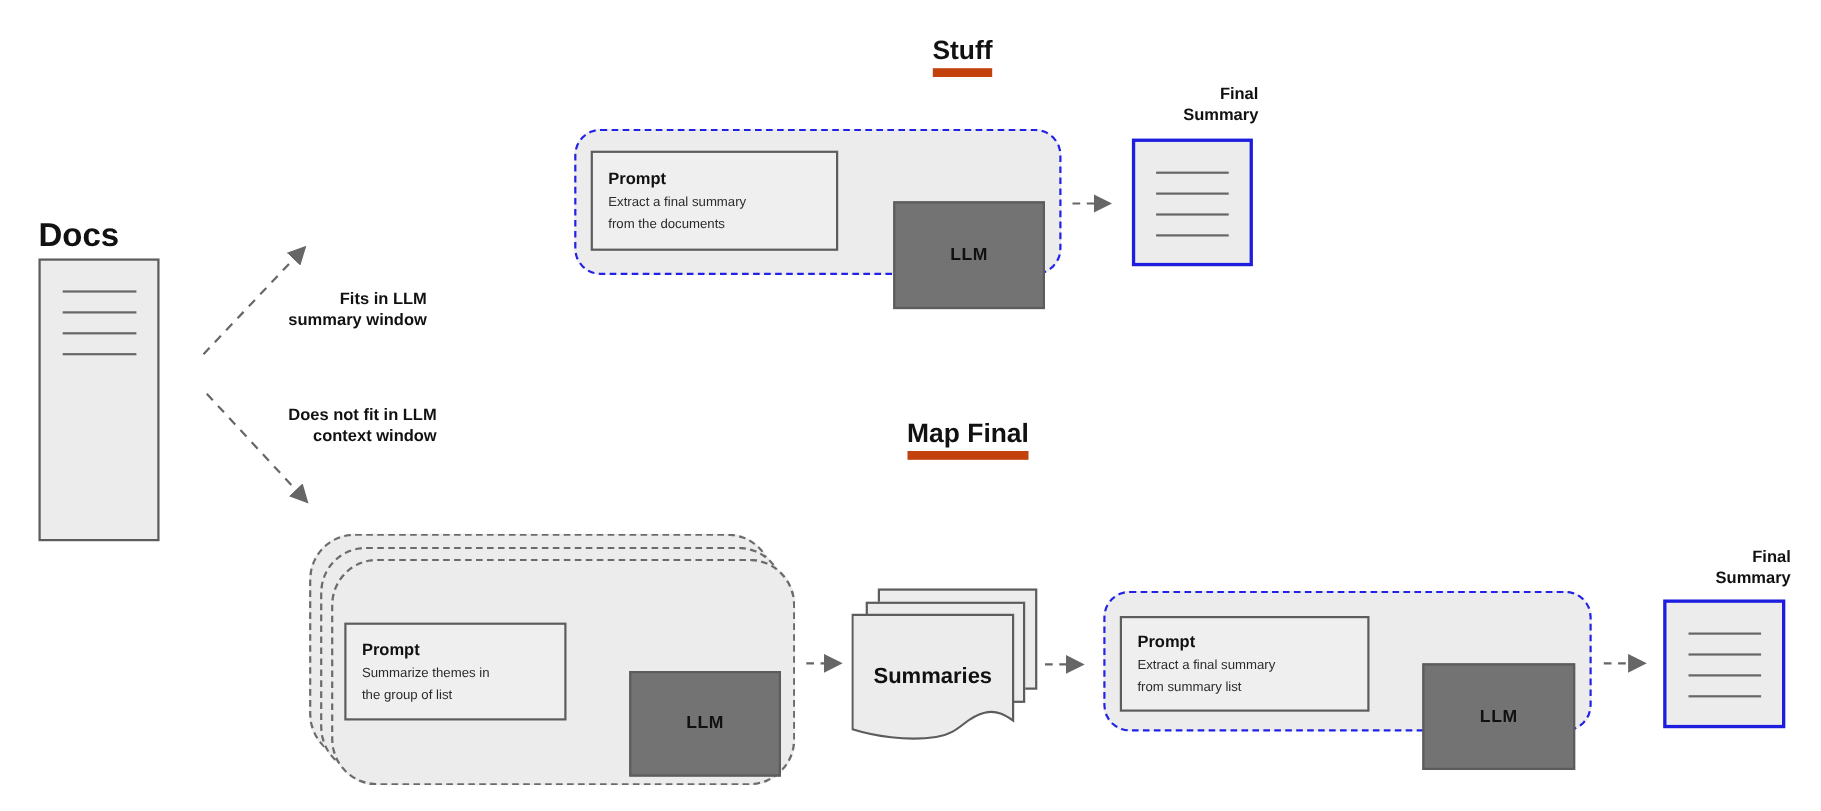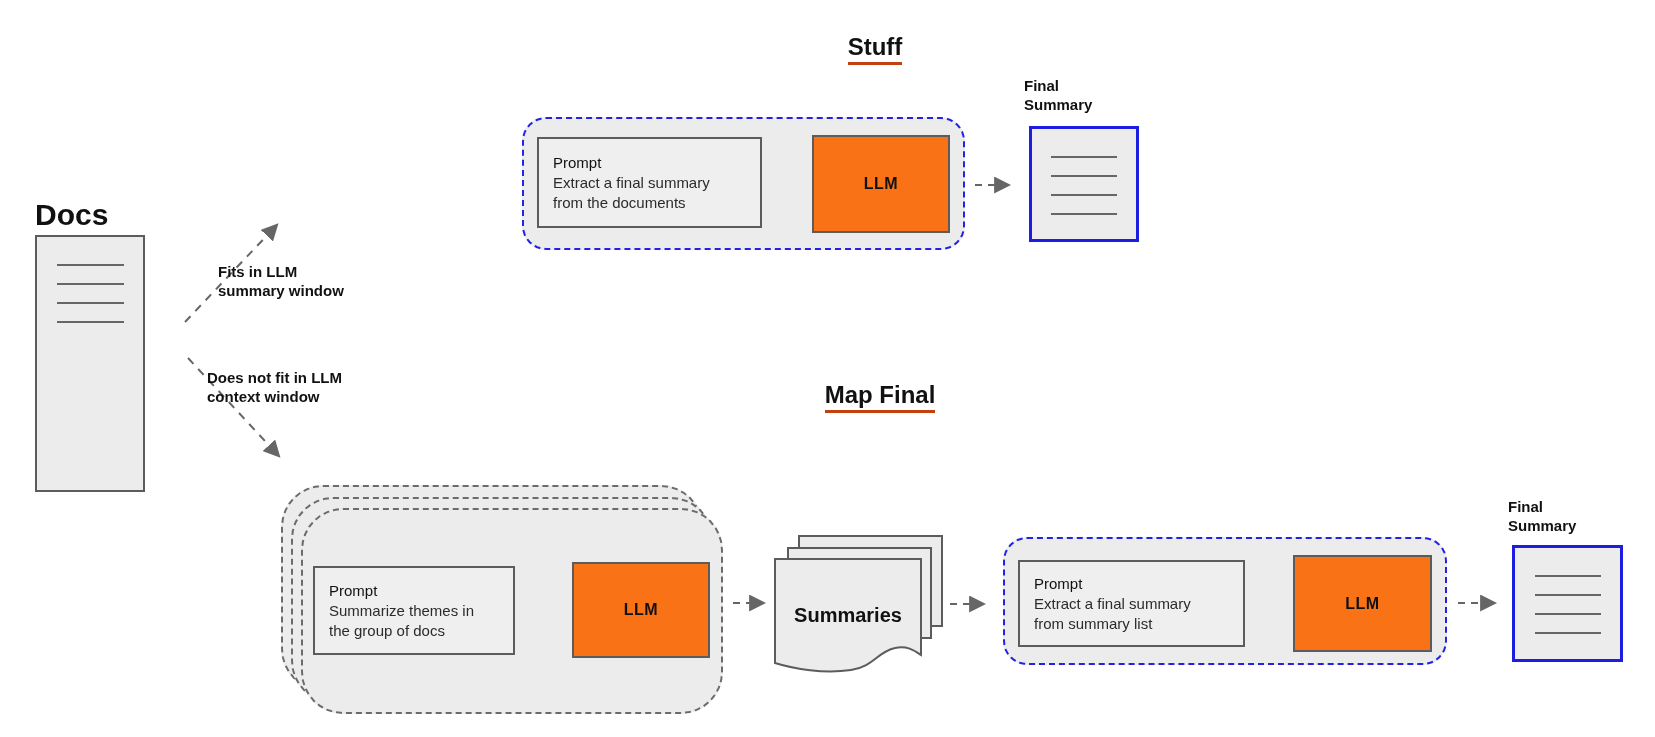--- a/index.html
+++ b/index.html
@@ -4,32 +4,32 @@
 <style>
   html,body{margin:0;padding:0;background:#ffffff;}
   .canvas{
     position:relative;width:1655px;height:737px;background:#ffffff;overflow:hidden;
     font-family:"Liberation Sans","DejaVu Sans",sans-serif;color:#111;
   }
   .abs{position:absolute;}
 
   
   .h-title{font-size:24px;font-weight:bold;text-align:center;line-height:28px;}
-  .h-title span{display:inline-block;border-bottom:3px solid #c2410c;padding-bottom:1px;}
+  .h-title span{display:inline-block;border-bottom:8px solid #c2410c;padding-bottom:1px;}
 
   
   .big-label{font-size:30px;font-weight:bold;text-align:left;line-height:26px;}
-  .small-label{font-size:15px;font-weight:bold;text-align:left;line-height:19px;white-space:pre-line;}
+  .small-label{font-size:15px;font-weight:bold;text-align:right;line-height:19px;white-space:pre-line;}
 
   
   .gbox{background:#ececec;border:2px solid #5c5c5c;box-sizing:border-box;}
   .prompt-box{display:flex;flex-direction:column;justify-content:center;padding-left:14px;background:#efefef;}
-  .prompt-heading{font-size:15px;font-weight:normal;line-height:20px;color:#111;}
-  .prompt-body{font-size:15px;line-height:20px;color:#2b2b2b;white-space:pre-line;}
-  .llm-box{display:flex;align-items:center;justify-content:center;background:#f97316;}
+  .prompt-heading{font-size:15px;font-weight:bold;line-height:20px;color:#111;}
+  .prompt-body{font-size:12px;line-height:20px;color:#2b2b2b;white-space:pre-line;}
+  .llm-box{display:flex;align-items:center;justify-content:center;background:#737373;margin-top:48px;}
   .llm-label{font-size:16px;font-weight:bold;letter-spacing:.5px;}
 
   
   .dash-blue{background:#ececec;border:2px dashed #2222e6;border-radius:24px;box-sizing:border-box;}
   .dash-gray{background:#ececec;border:2px dashed #6b6b6b;border-radius:42px;box-sizing:border-box;}
 
   
   .doc-blue{background:#ececec;border:3px solid #1d1de0;box-sizing:border-box;}
   .doclines i{display:block;width:67px;height:2px;background:#666;margin:17px auto 0;}
   .doclines i:first-child{margin-top:27px;}
@@ -109,21 +109,21 @@
     <span>Map Final</span>
   </div>
 
   <div class="abs dash-gray" style="left:281px;top:485px;width:422px;height:206px"></div>
   <div class="abs dash-gray" style="left:291px;top:497px;width:422px;height:206px"></div>
   <div class="abs dash-gray" style="left:301px;top:508px;width:422px;height:206px"></div>
 
   <div class="abs gbox prompt-box" style="left:313px;top:566px;width:202px;height:89px">
     <div class="prompt-heading">Prompt</div>
     <div class="prompt-body">Summarize themes in
-the group of docs</div>
+the group of list</div>
   </div>
 
   <div class="abs gbox llm-box" style="left:572px;top:562px;width:138px;height:96px">
     <span class="llm-label">LLM</span>
   </div>
 
   <div class="abs page" style="left:798px;top:535px;width:145px;height:92px"></div>
   <div class="abs page" style="left:787px;top:547px;width:145px;height:92px"></div>
   <svg class="abs" style="left:774px;top:555px" width="150" height="124" viewBox="0 0 150 124">
     <path d="M1,4 L147,4 L147,100 C141,96 133,90 121,93 C103,97 99,112 77,115 C50,119 20,114 1,108 Z" fill="#ececec" stroke="#5c5c5c" stroke-width="2"></path>

